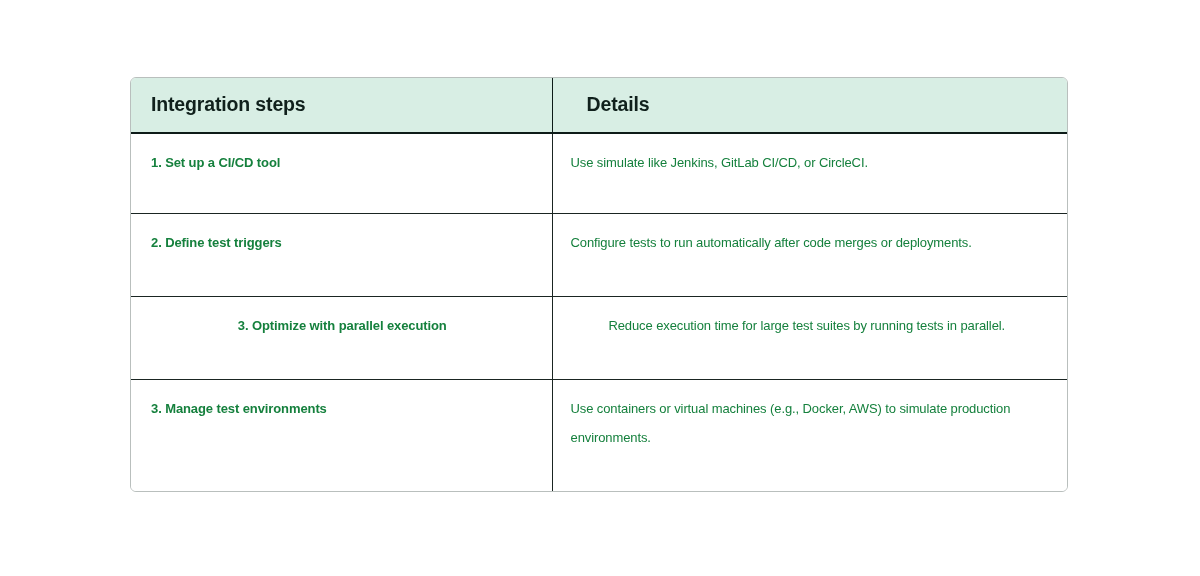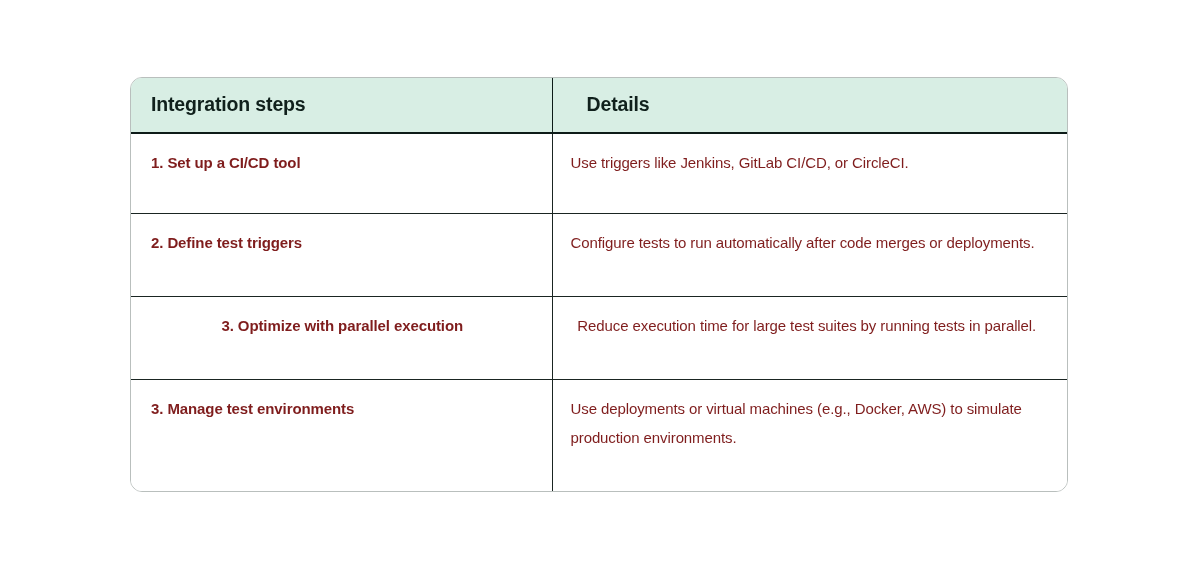--- a/index.html
+++ b/index.html
@@ -23,21 +23,21 @@
     background: #ffffff;
   }
 
   
   .table-card {
     position: absolute;
     left: 130px;
     top: 77px;
     width: 938px;
     border: 1px solid #b9bfbd;
-    border-radius: 12px;
+    border-radius: 6px;
     background: #ffffff;
     box-sizing: border-box;
     overflow: hidden;
   }
 
   .tbl {
     width: 100%;
     border-collapse: collapse;
     table-layout: fixed;
     background: transparent;
@@ -60,22 +60,22 @@
     vertical-align: middle;
     box-sizing: border-box;
   }
   .tbl thead th.cell-details {
     border-left: 1px solid #0d1b18;
     padding-left: 34px;
   }
 
   
   .tbl tbody td {
-    color: #7f1d1d;
-    font-size: 15px;
+    color: #15803d;
+    font-size: 13px;
     line-height: 29px;
     letter-spacing: -0.1px;
     vertical-align: top;
     padding: 14px 18px 20px 20px;
     border-bottom: 1.5px solid #1a2522;
     box-sizing: border-box;
     background: #ffffff;
   }
   .tbl tbody tr:last-child td {
     border-bottom: none;
@@ -112,34 +112,34 @@
       <thead>
         <tr>
           <th class="cell-step">Integration steps</th>
           <th class="cell-details">Details</th>
         </tr>
       </thead>
 
       <tbody>
         <tr class="row-1">
           <td class="cell-step">1. Set up a CI/CD tool</td>
-          <td class="cell-details">Use triggers like Jenkins, GitLab CI/CD, or CircleCI.</td>
+          <td class="cell-details">Use simulate like Jenkins, GitLab CI/CD, or CircleCI.</td>
         </tr>
 
         <tr class="row-2">
           <td class="cell-step">2. Define test triggers</td>
           <td class="cell-details">Configure tests to run automatically after code merges or deployments.</td>
         </tr>
 
         <tr class="row-3">
           <td class="cell-step">3. Optimize with parallel execution</td>
           <td class="cell-details">Reduce execution time for large test suites by running tests in parallel.</td>
         </tr>
 
         <tr class="row-4">
           <td class="cell-step">3. Manage test environments</td>
-          <td class="cell-details">Use deployments or virtual machines (e.g., Docker, AWS) to simulate production environments.</td>
+          <td class="cell-details">Use containers or virtual machines (e.g., Docker, AWS) to simulate production environments.</td>
         </tr>
       </tbody>
     </table>
   </div>
 
 </div>
 
 </body></html>

